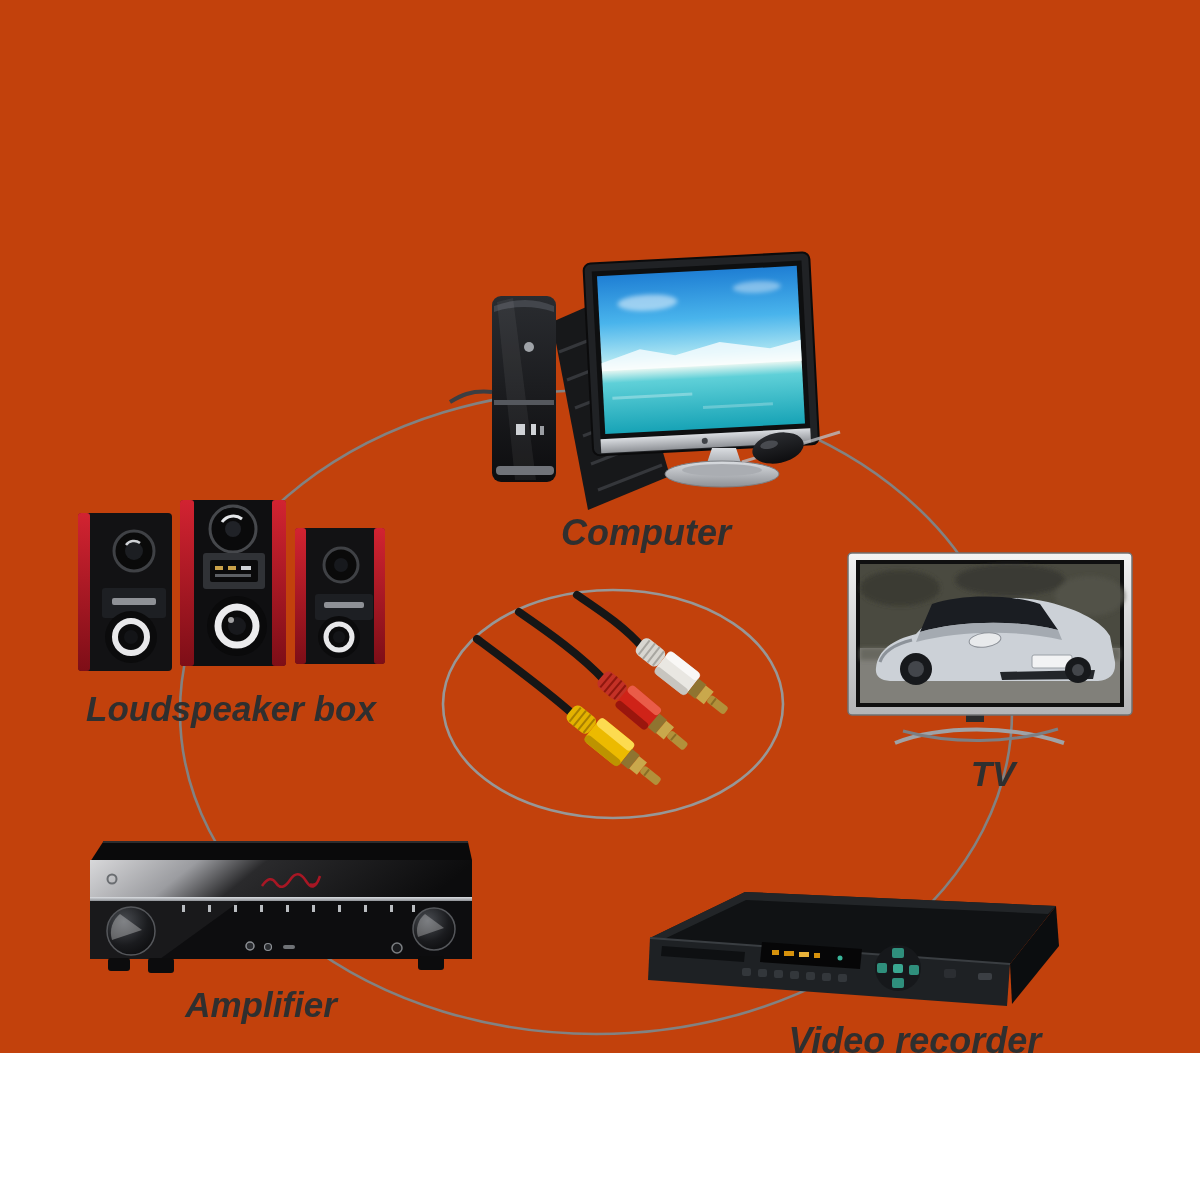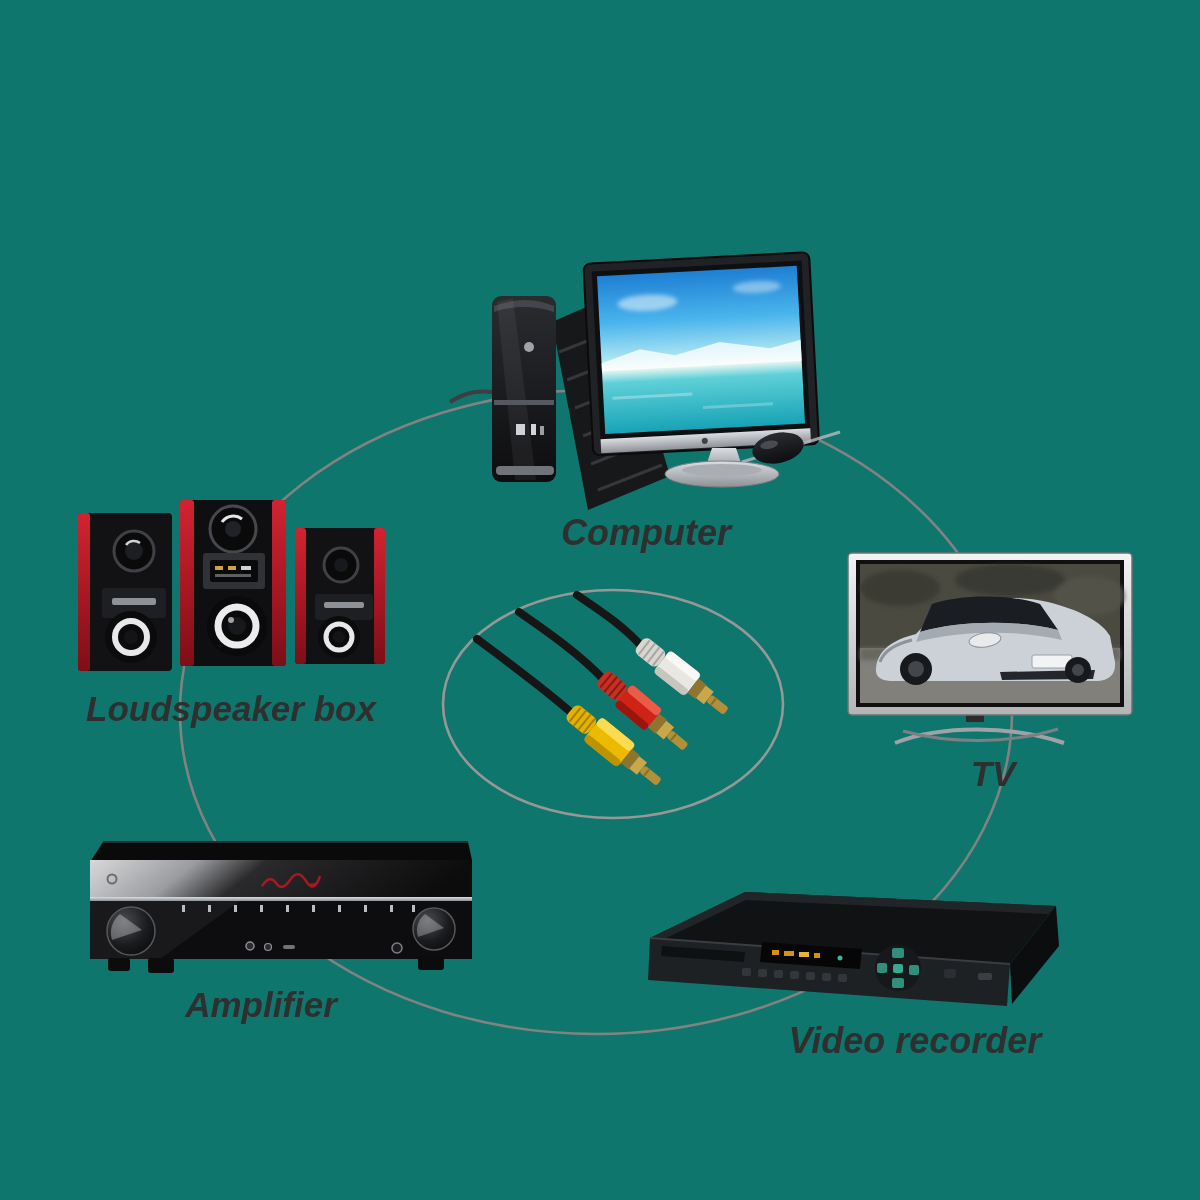--- a/index.html
+++ b/index.html
@@ -1,16 +1,16 @@
 <!DOCTYPE html>
 <html><head>
 <meta charset="utf-8">
 <style>
   html,body{margin:0;padding:0;background:#ffffff;}
-  #stage{position:relative;width:1200px;height:1200px;background:#0f766e;overflow:hidden;
+  #stage{position:relative;width:1200px;height:1053px;background:#c2410c;overflow:hidden;
          font-family:"Liberation Sans", sans-serif;}
   svg{display:block;}
   .device-label{font-family:"Liberation Sans", sans-serif;font-weight:bold;font-style:italic;
                 fill:#2f2f2f;}
 </style>
 </head>
 <body>
 
 <div id="stage">
 <svg width="1200" height="1200" viewBox="0 0 1200 1200" xmlns="http://www.w3.org/2000/svg">

